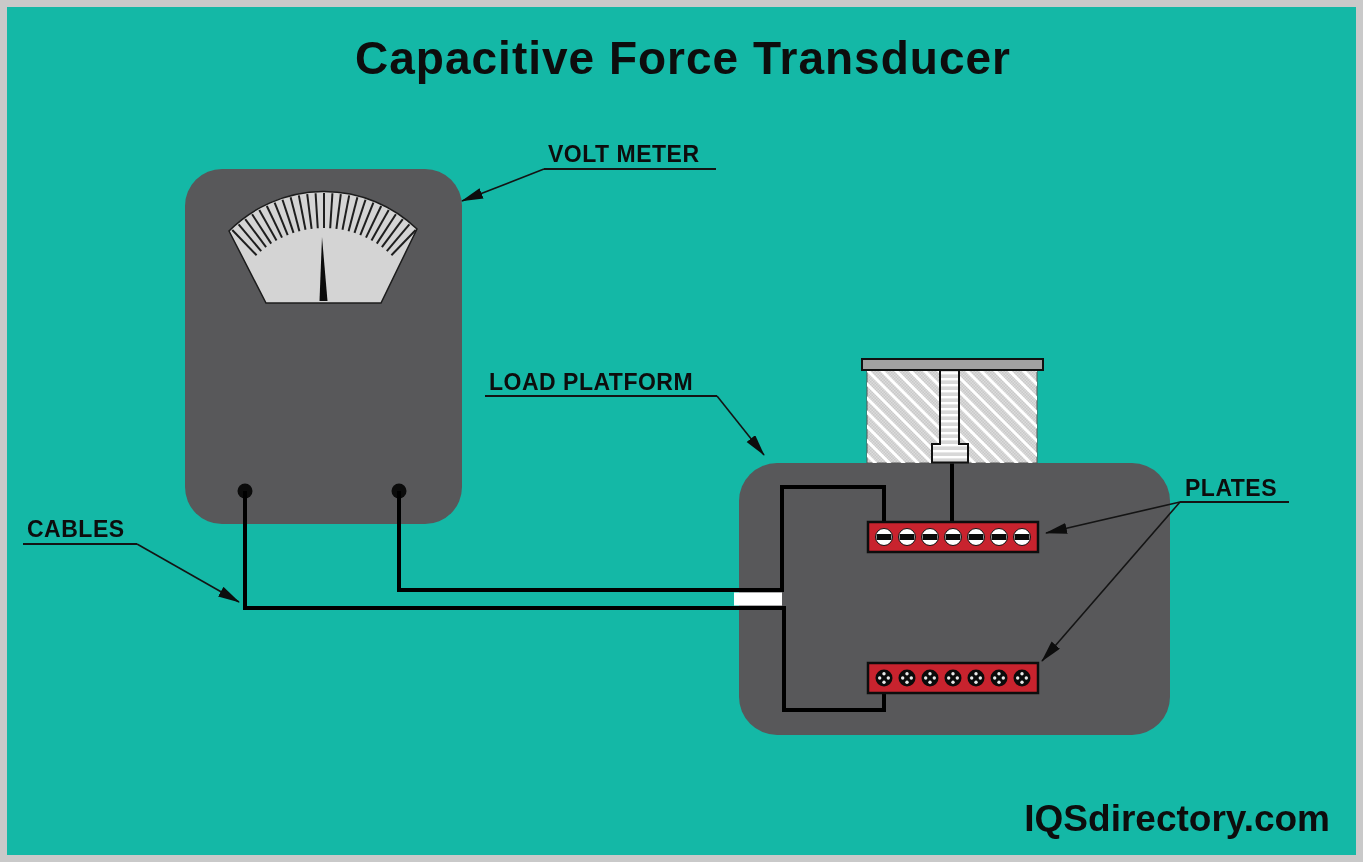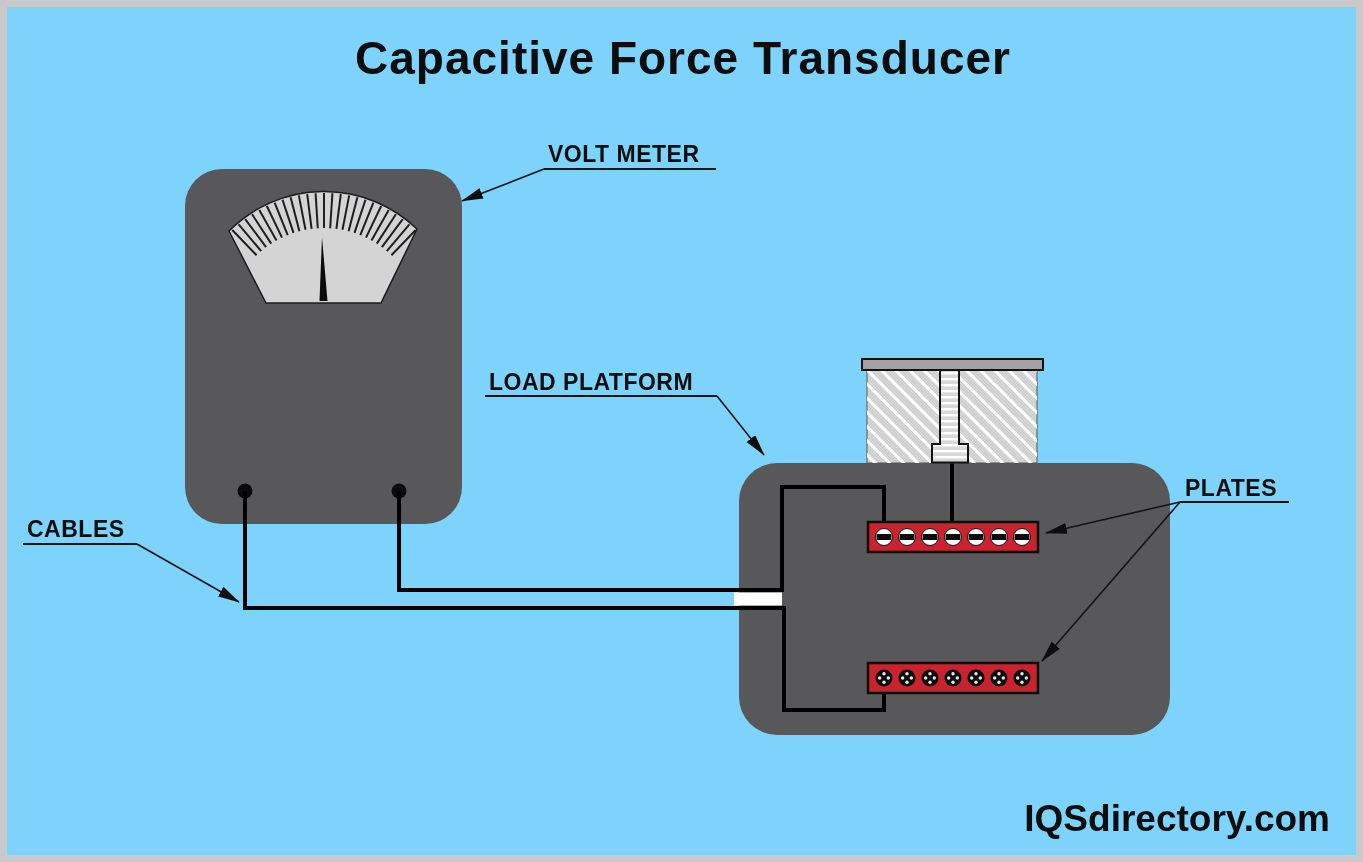--- a/index.html
+++ b/index.html
@@ -1,18 +1,18 @@
 <!DOCTYPE html>
 <html style="--frame-border: #c9c9c9; --device-gray: #58585a; --gauge-face: #d4d4d4; --plate-red: #c8232e; --cap-gray: #a2a2a2; --hatch-base: #dcdcdc; --hatch-check: #c9c9c9; --wire-black: #000000;"><head>
 <meta charset="utf-8">
 <style>
   html,body{margin:0;padding:0;background:#fff;}
   .frame{
     position:relative;width:1363px;height:862px;box-sizing:border-box;
-    background:#7dd3fc;overflow:hidden;
+    background:#14b8a6;overflow:hidden;
     font-family:"Liberation Sans", sans-serif;
   }
   svg{display:block;}
   text{font-family:"Liberation Sans", sans-serif;fill:#0d0d0d;}
   .title-text{font-size:46px;font-weight:bold;letter-spacing:1px;}
   .label-text{font-size:23px;font-weight:bold;letter-spacing:0.5px;}
   .watermark-text{font-size:37px;font-weight:bold;}
   .device{fill:var(--device-gray);}
   .plate{fill:var(--plate-red);stroke:#0d0d0d;stroke-width:2.5;}
   .wire{fill:none;stroke:var(--wire-black);stroke-width:4;}

